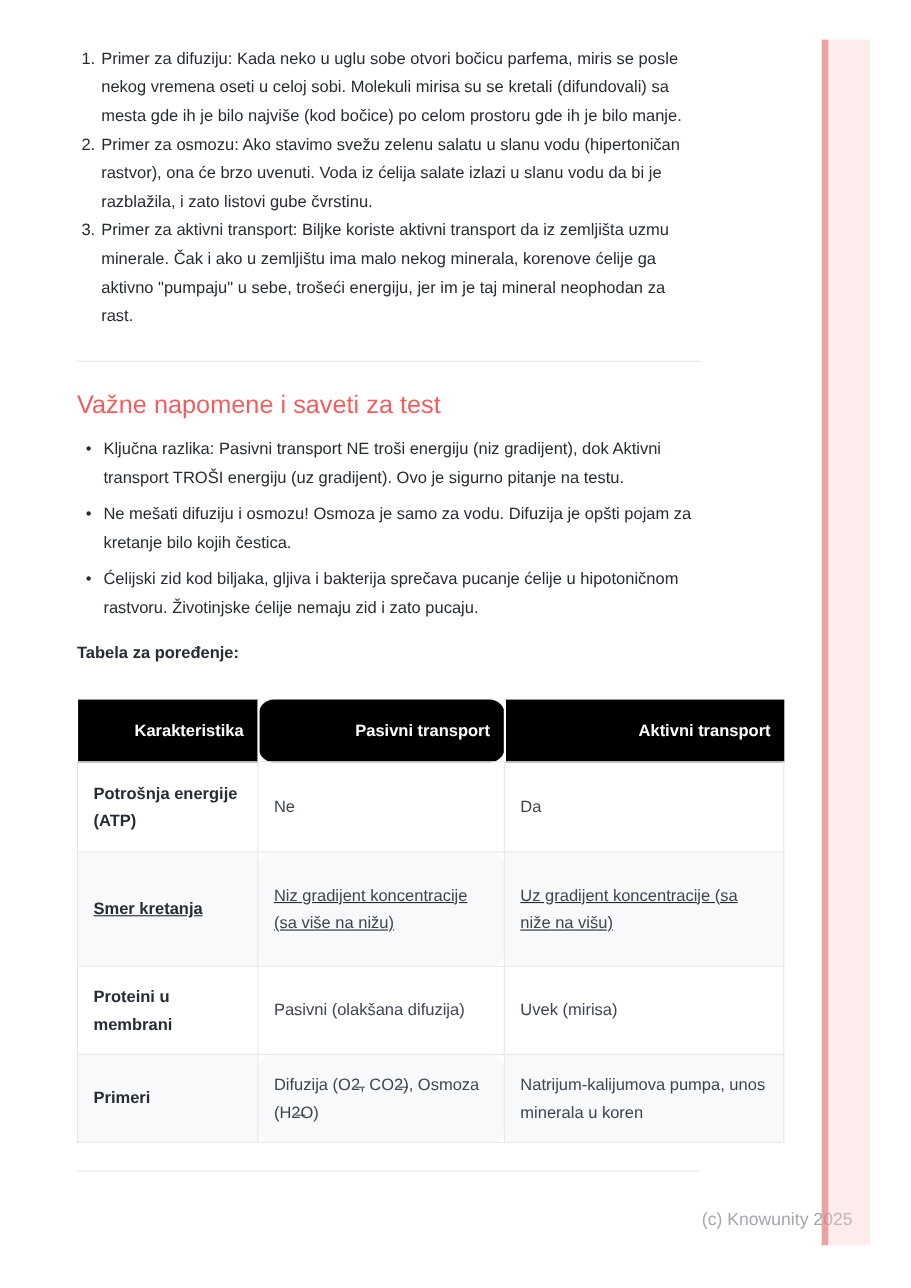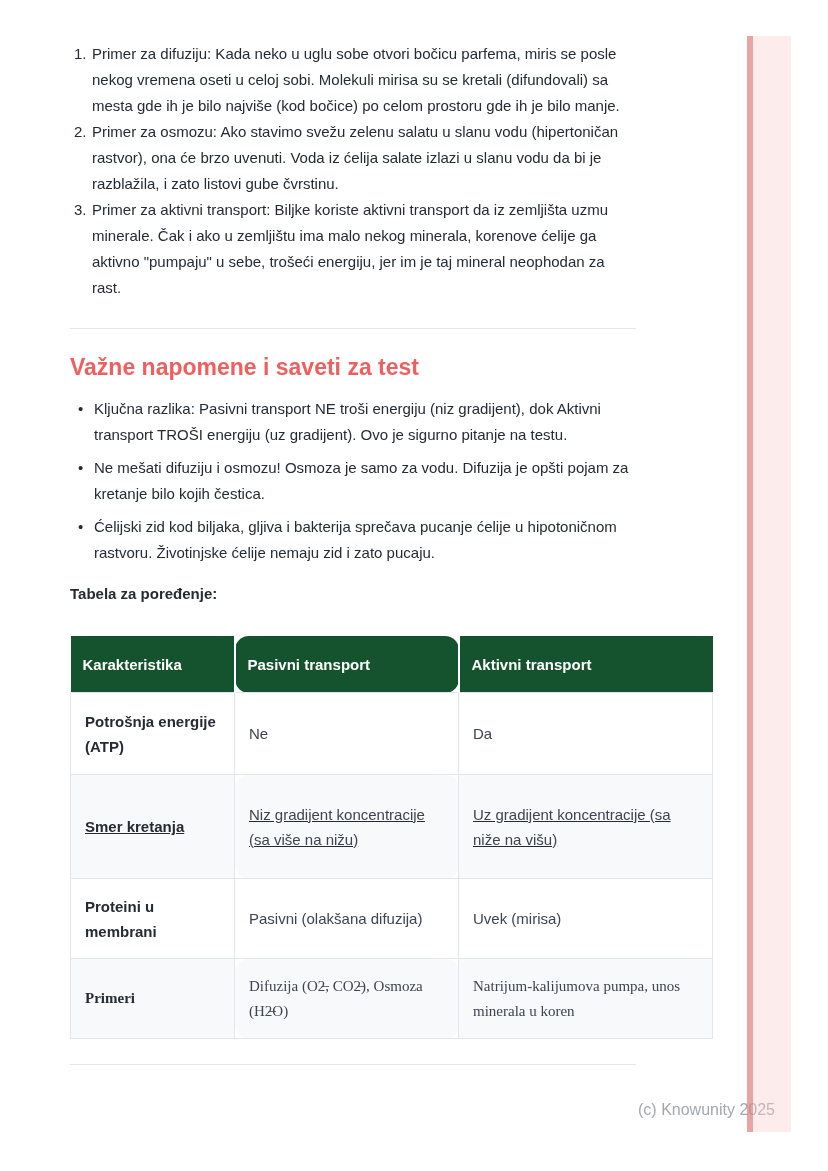--- a/index.html
+++ b/index.html
@@ -31,21 +31,21 @@
   .li-text b { font-weight: 400; text-align: center; }
   
   .divider {
     border: none; border-top: 1px solid #e5e7eb;
     margin: 27px 0 0 0;
   }
   
   .section-title {
     margin: 23px 0 14px 0;
     font-size: 23px; line-height: 30px;
-    font-weight: 700;
+    font-weight: 400;
     color: #ee5f5f;
   }
   
   .notes { list-style: none; margin: 0; padding: 0 0 0 8px; }
   .notes li { display: flex; margin: 0 0 7px 0; }
   .notes .marker {
     flex: 0 0 16px;
     font-size: 15px; line-height: 26px;
   }
   
@@ -56,44 +56,44 @@
   }
   
   .cmp-table {
     margin-top: 29px;
     border-collapse: collapse;
     table-layout: fixed;
     width: 566px;
     font-size: 15px;
   }
   .cmp-table th {
-    background: #14532d;
+    background: #000000;
     color: #ffffff;
     font-weight: 700;
-    text-align: left;
+    text-align: right;
     height: 56px;
     padding: 0 12px;
     border-right: 2px solid #ffffff;
   }
   .cmp-table th:last-child { border-right: none; }
   .cmp-table td {
     border: 1px solid #e4e7ea;
     padding: 12px 14px;
     vertical-align: middle;
     line-height: 25px;
     color: #3d4450;
   }
   .cmp-table td.feat { font-weight: 700; color: #252b33; }
   .cmp-table .c1 { width: 139px; }
   .cmp-table .c2 { width: 198px; border-radius: 14px; }
   .cmp-table .c3 { width: 229px; }
   .cmp-table tr.h1 { height: 82px; }
   .cmp-table tr.h2 { height: 104px; text-decoration: underline; }
   .cmp-table tr.h3 { height: 80px; padding-left: 34px; }
-  .cmp-table tr.h4 { height: 80px; font-family: Liberation Serif, serif; }
+  .cmp-table tr.h4 { height: 80px; }
   .cmp-table tr.stripe td { background: #f8f9fa; }
   .divider.bottom { margin-top: 25px; }
   
   .footer {
     position: absolute;
     top: 1101px; right: 53px;
     font-size: 16px;
     color: #a3a7ae;
     z-index: 1;
   }

